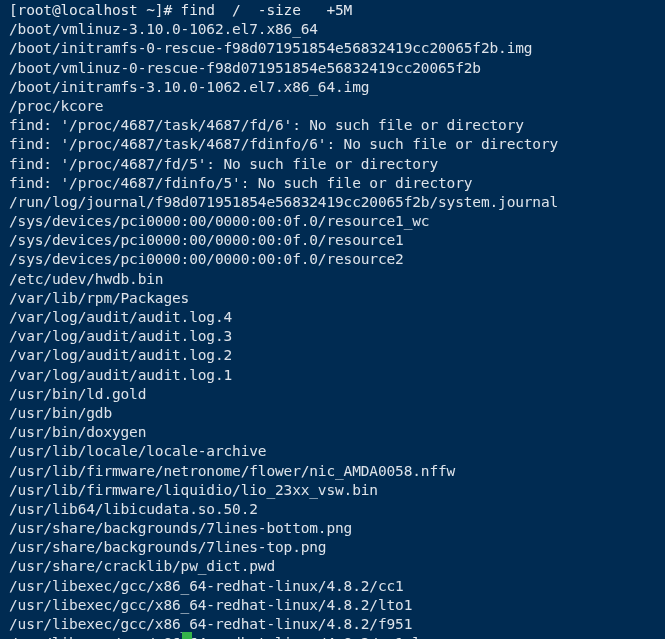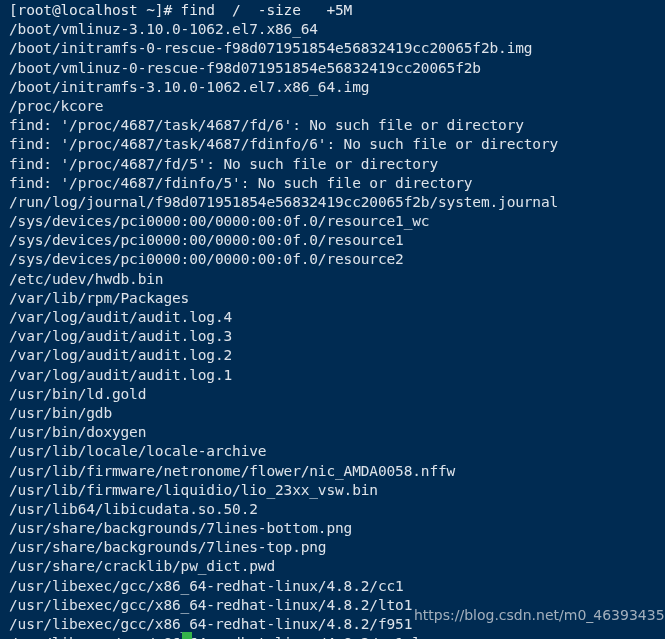--- a/index.html
+++ b/index.html
@@ -51,14 +51,13 @@
     white-space: pre;
     pointer-events: none;
   }
 </style>
 </head>
 <body>
 
 <div id="terminal" style="background: rgb(0, 43, 82); color: rgb(221, 227, 234);">
   <div id="screen"><div class="line prompt-line">[root@localhost ~]# find  /  -size   +5M</div><div class="line">/boot/vmlinuz-3.10.0-1062.el7.x86_64</div><div class="line">/boot/initramfs-0-rescue-f98d071951854e56832419cc20065f2b.img</div><div class="line">/boot/vmlinuz-0-rescue-f98d071951854e56832419cc20065f2b</div><div class="line">/boot/initramfs-3.10.0-1062.el7.x86_64.img</div><div class="line">/proc/kcore</div><div class="line">find: '/proc/4687/task/4687/fd/6': No such file or directory</div><div class="line">find: '/proc/4687/task/4687/fdinfo/6': No such file or directory</div><div class="line">find: '/proc/4687/fd/5': No such file or directory</div><div class="line">find: '/proc/4687/fdinfo/5': No such file or directory</div><div class="line">/run/log/journal/f98d071951854e56832419cc20065f2b/system.journal</div><div class="line">/sys/devices/pci0000:00/0000:00:0f.0/resource1_wc</div><div class="line">/sys/devices/pci0000:00/0000:00:0f.0/resource1</div><div class="line">/sys/devices/pci0000:00/0000:00:0f.0/resource2</div><div class="line">/etc/udev/hwdb.bin</div><div class="line">/var/lib/rpm/Packages</div><div class="line">/var/log/audit/audit.log.4</div><div class="line">/var/log/audit/audit.log.3</div><div class="line">/var/log/audit/audit.log.2</div><div class="line">/var/log/audit/audit.log.1</div><div class="line">/usr/bin/ld.gold</div><div class="line">/usr/bin/gdb</div><div class="line">/usr/bin/doxygen</div><div class="line">/usr/lib/locale/locale-archive</div><div class="line">/usr/lib/firmware/netronome/flower/nic_AMDA0058.nffw</div><div class="line">/usr/lib/firmware/liquidio/lio_23xx_vsw.bin</div><div class="line">/usr/lib64/libicudata.so.50.2</div><div class="line">/usr/share/backgrounds/7lines-bottom.png</div><div class="line">/usr/share/backgrounds/7lines-top.png</div><div class="line">/usr/share/cracklib/pw_dict.pwd</div><div class="line">/usr/libexec/gcc/x86_64-redhat-linux/4.8.2/cc1</div><div class="line">/usr/libexec/gcc/x86_64-redhat-linux/4.8.2/lto1</div><div class="line">/usr/libexec/gcc/x86_64-redhat-linux/4.8.2/f951</div><div class="line">/usr/libexec/gcc/x86_64-redhat-linux/4.8.2/cc1plus</div></div>
   <div id="cursor" style="background: rgb(53, 180, 74);"></div>
-  <div id="watermark">https://blog.csdn.net/m0_46393435</div>
 </div>
 
 </body></html>

